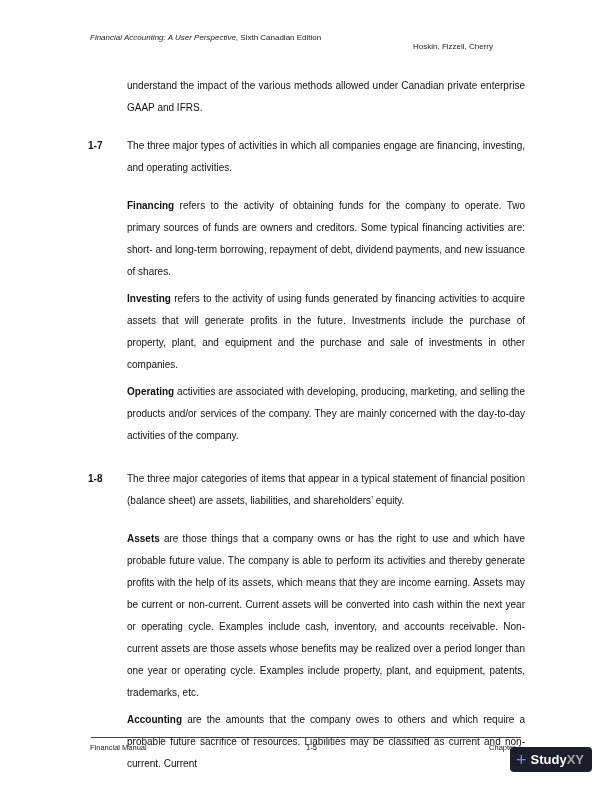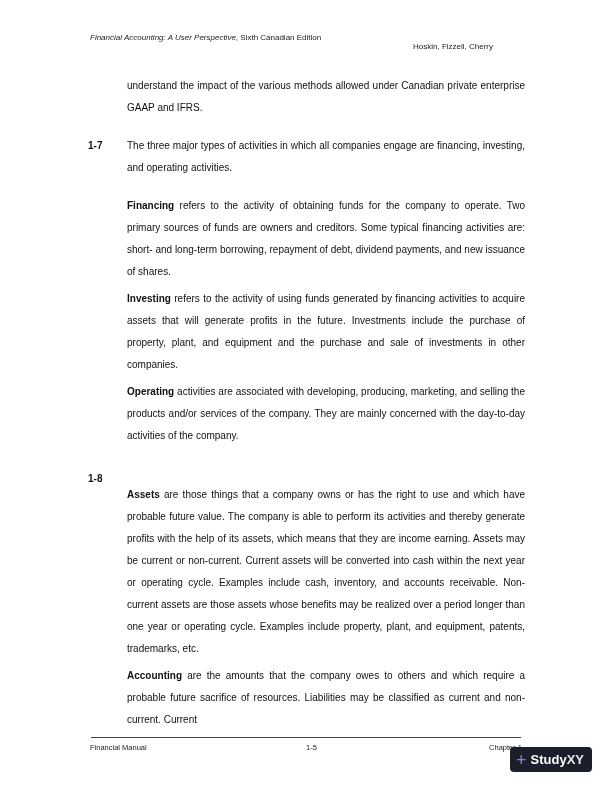--- a/index.html
+++ b/index.html
@@ -40,21 +40,21 @@
     .footer .mid { position: absolute; left: 216px; text-align: center; }
     .footer .right { position: absolute; right: 0; }
 
     .badge {
       position: absolute; left: 510px; top: 747px; width: 82px; height: 25px;
       background: #1c1f2b; border-radius: 4px; display: flex; align-items: center;
       padding-left: 6px; box-sizing: border-box; font-weight: bold; font-size: 13px;
       color: #ffffff;
     }
     .badge .plus { color: #8b7fe8; font-size: 18px; font-weight: normal; margin-right: 4px; line-height: 1; }
-    .badge .xy { color: #e5e5e5; }
+    .badge .xy { color: #a3a3a3; }
   </style>
 </head>
 <body>
 
 <div class="header">
   <span class="title"><span>Financial Accounting: A User Perspective</span><span class="title-rest">, Sixth Canadian Edition</span></span>
   <span class="authors">Hoskin, Fizzell, Cherry</span>
 </div>
 
 <div class="content">
@@ -70,20 +70,21 @@
     <div class="gap-sm"></div>
     <p><span class="b">Investing</span><span> refers to the activity of using funds generated by financing activities to acquire assets that will generate profits in the future. Investments include the purchase of property, plant, and equipment and the purchase and sale of investments in other companies.</span></p>
     <div class="gap-sm"></div>
     <p><span class="b">Operating</span><span> activities are associated with developing, producing, marketing, and selling the products and/or services of the company.  They are mainly concerned with the day-to-day activities of the company.</span></p>
   </div>
 
   <div class="gap-lg" style="height:21px"></div>
 
   <div class="q">
     <span class="qnum">1-8</span>
+    <p>The three major categories of items that appear in a typical statement of financial position (balance sheet) are assets, liabilities, and shareholders’ equity.</p>
     <div class="gap-lg"></div>
     <p><span class="b">Assets</span><span> are those things that a company owns or has the right to use and which have probable future value. The company is able to perform its activities and thereby generate profits with the help of its assets, which means that they are income earning. Assets may be current or non-current. Current assets will be converted into cash within the next year or operating cycle. Examples include cash, inventory, and accounts receivable. Non-current assets are those assets whose benefits may be realized over a period longer than one year or operating cycle. Examples include property, plant, and equipment, patents, trademarks, etc.</span></p>
     <div class="gap-sm"></div>
     <p><span class="b">Accounting</span><span> are the amounts that the company owes to others and which require a probable future sacrifice of resources. Liabilities may be classified as current and non-current. Current</span></p>
   </div>
 </div>
 
 <div class="footer-rule"></div>
 <div class="footer">
   <span class="left">Financial Manual</span>

